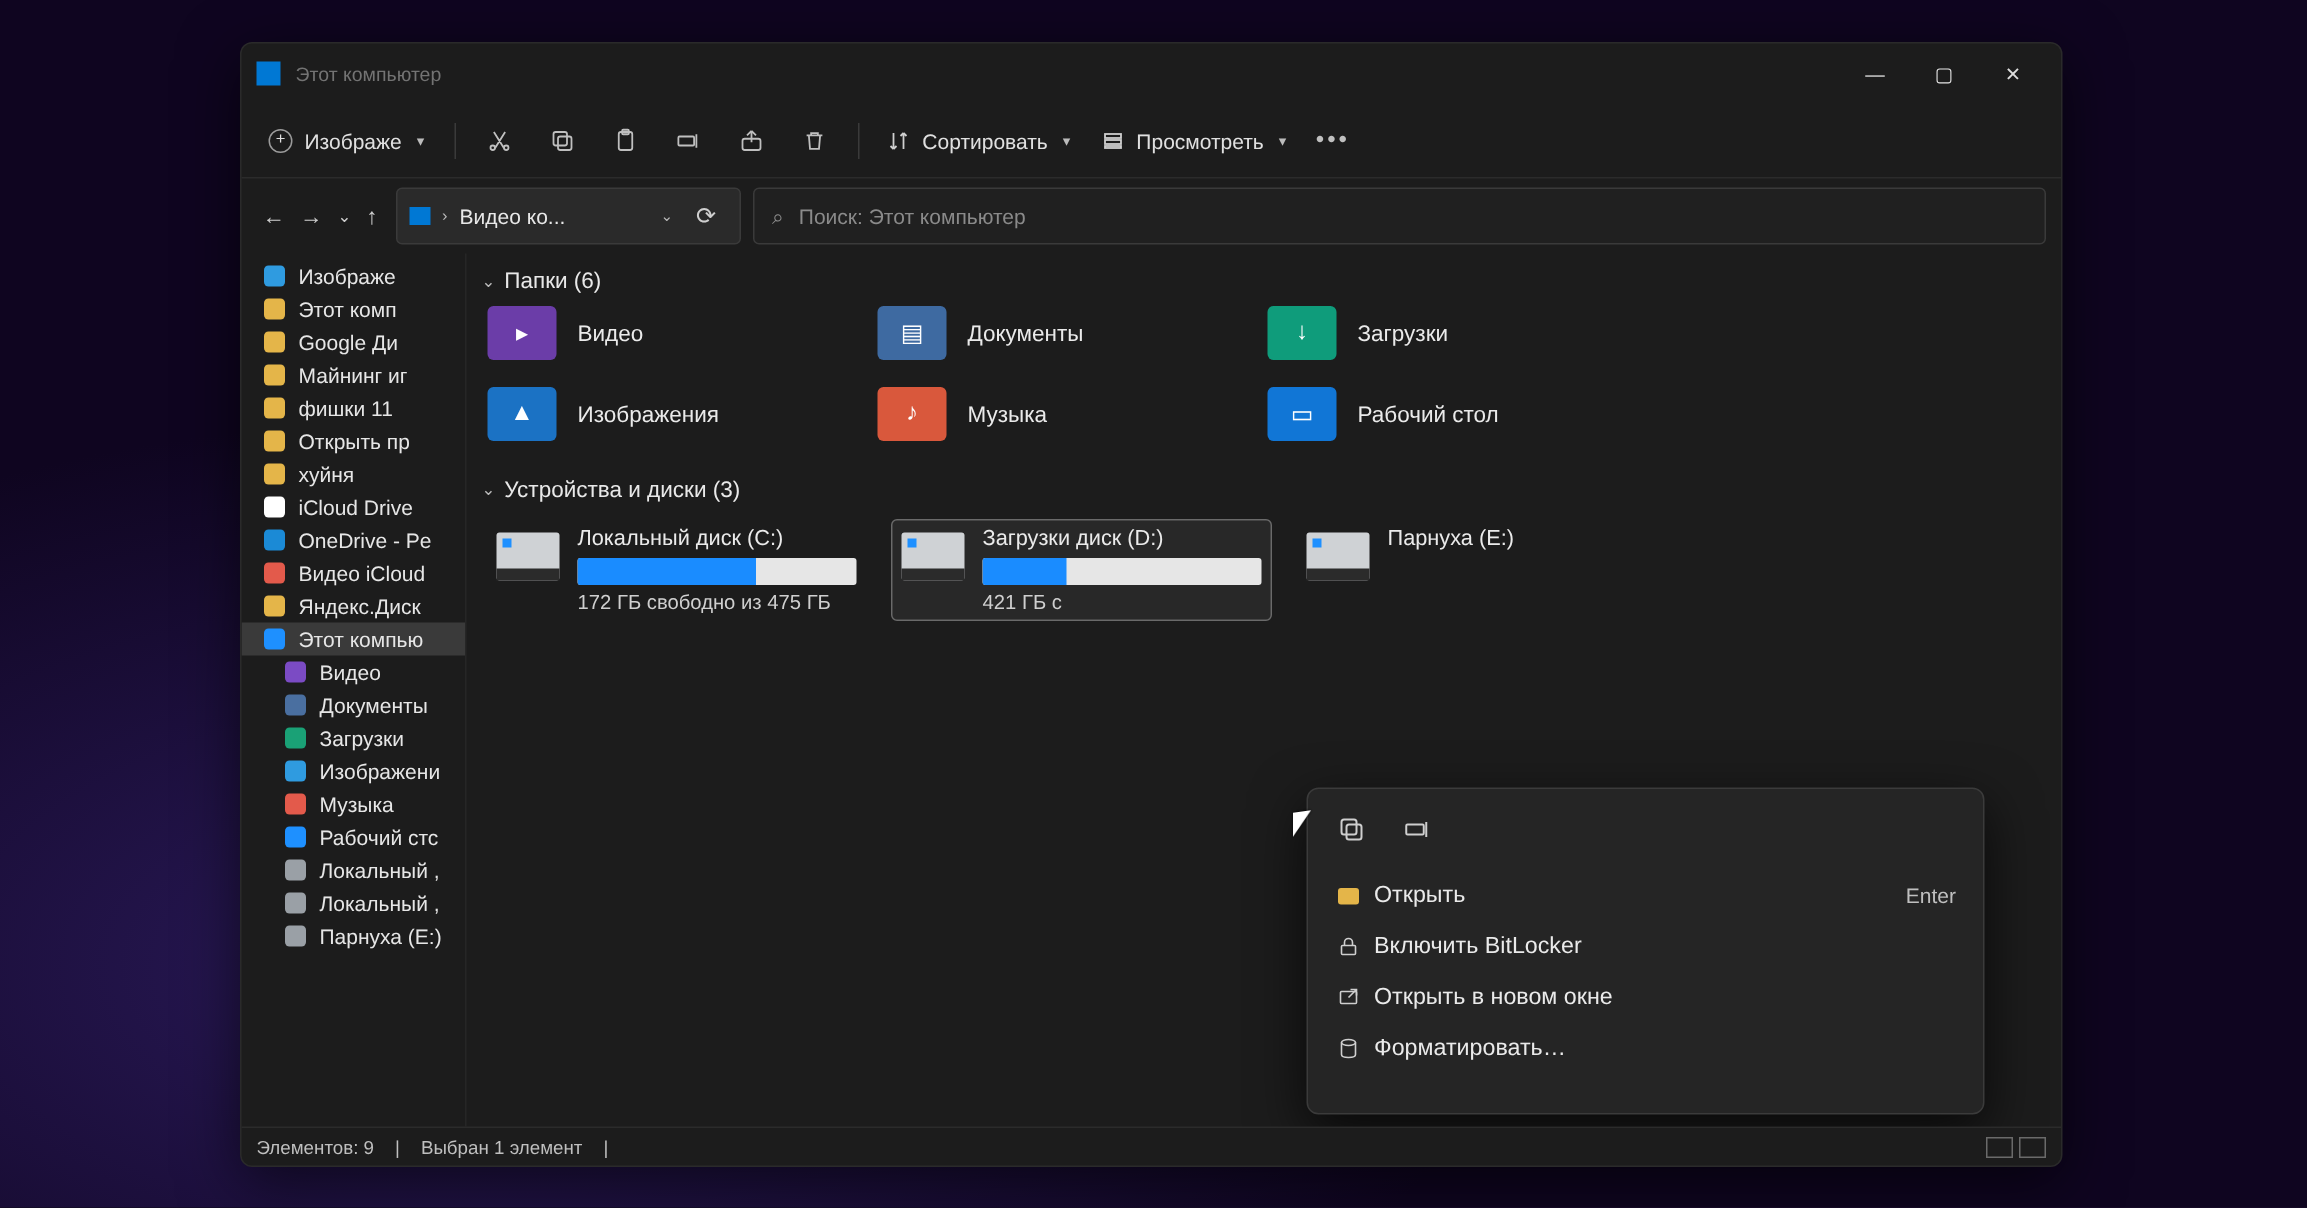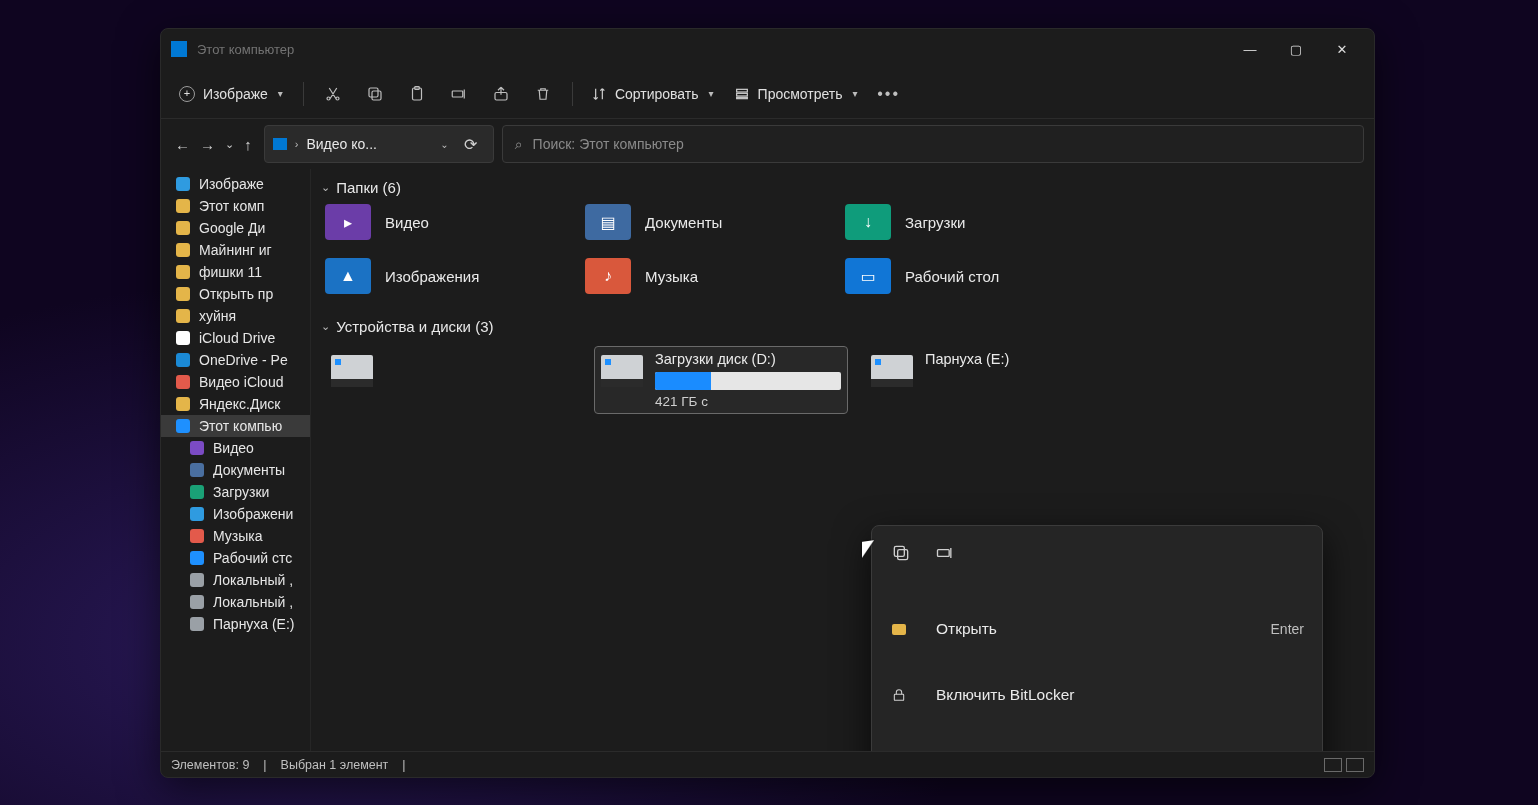--- a/index.html
+++ b/index.html
@@ -164,25 +164,24 @@
     padding:6px 0 10px 0;
   }
   .ctx-top {
     display:flex; gap:14px; padding:6px 14px 12px 14px;
   }
   .ctx-top .mini {
     width:30px; height:30px; display:flex; align-items:center; justify-content:center;
     color:#cfcfcf;
   }
   .ctx-item {
-    display:flex; align-items:center; gap:28px;
+    display:flex; align-items:center; gap:8px;
     padding:8px 18px;
     font-size:15.5px; color:#eaeaea;
     white-space:nowrap;
-    margin-top:32px;
   }
   .ctx-item .ci { width:18px; height:18px; display:flex; align-items:center; justify-content:center; color:#cfcfcf; }
   .ctx-item .shortcut { margin-left:auto; color:#bfbfbf; font-size:14px; }
   .cursor {
     position:absolute; left:551px; top:372px;
     width:14px; height:20px;
     pointer-events:none;
   }
   .cursor::before{
     content:""; position:absolute; left:0; top:0;
@@ -454,20 +453,27 @@
 
       <div class="section-head" style="margin-top:20px;">
         <span class="chev-small">⌄</span>
         <span>Устройства и диски (3)</span>
       </div>
       <div class="drive-row" id="drives">
           <div class="drive">
             <div class="drive-glyph">
               <span class="led"></span>
             </div>
+            <div class="drive-col">
+              <div class="drive-name">Локальный диск (C:)</div>
+              <div class="drive-bar">
+                <div class="fill" style="width: 64%;"></div>
+              </div>
+              <div class="drive-free">172 ГБ свободно из 475 ГБ</div>
+            </div>
           </div>
           <div class="drive selected">
             <div class="drive-glyph">
               <span class="led"></span>
             </div>
             <div class="drive-col">
               <div class="drive-name">Загрузки диск (D:)</div>
               <div class="drive-bar">
                 <div class="fill" style="width: 30%;"></div>
               </div>
@@ -517,20 +523,29 @@
               <span>Включить BitLocker</span>
             </div>
             <div class="ctx-item">
               <span class="ci">
                 <svg width="16" height="16" viewBox="0 0 24 24" stroke="#cfcfcf" fill="none" stroke-width="1.6">
                   <rect x="4" y="6" width="16" height="12" rx="1"></rect>
                   <path d="M14 4h6v6M20 4l-8 8"></path>
                 </svg>
               </span>
               <span>Открыть в новом окне</span>
+            </div>
+            <div class="ctx-item">
+              <span class="ci">
+                <svg width="16" height="16" viewBox="0 0 24 24" stroke="#cfcfcf" fill="none" stroke-width="1.6">
+                  <ellipse cx="12" cy="6" rx="7" ry="3"></ellipse>
+                  <path d="M5 6v12c0 1.7 3.1 3 7 3s7-1.3 7-3V6"></path>
+                </svg>
+              </span>
+              <span>Форматировать…</span>
             </div>
             <div class="ctx-item"></div>
           </div>
       </div>
 
       <div class="cursor"></div>
     </div>
   </div>
 
   <div class="statusbar">

